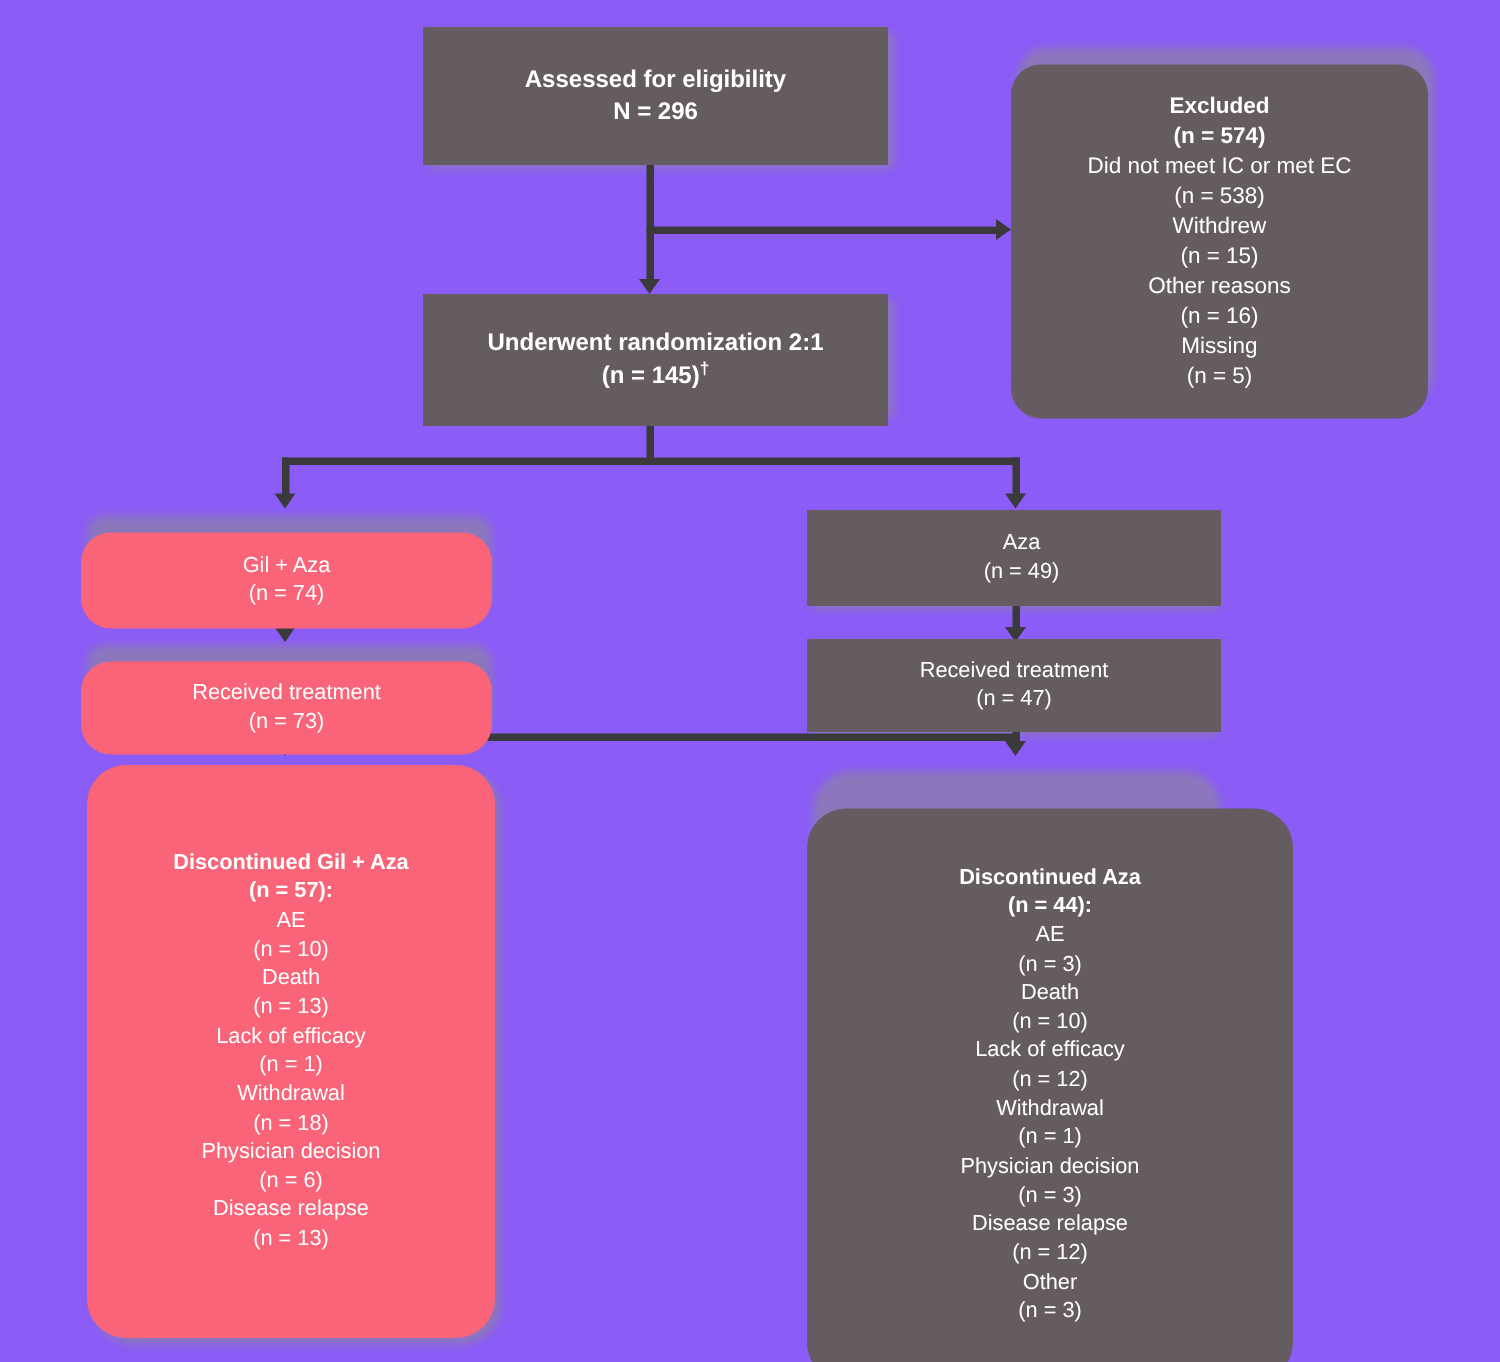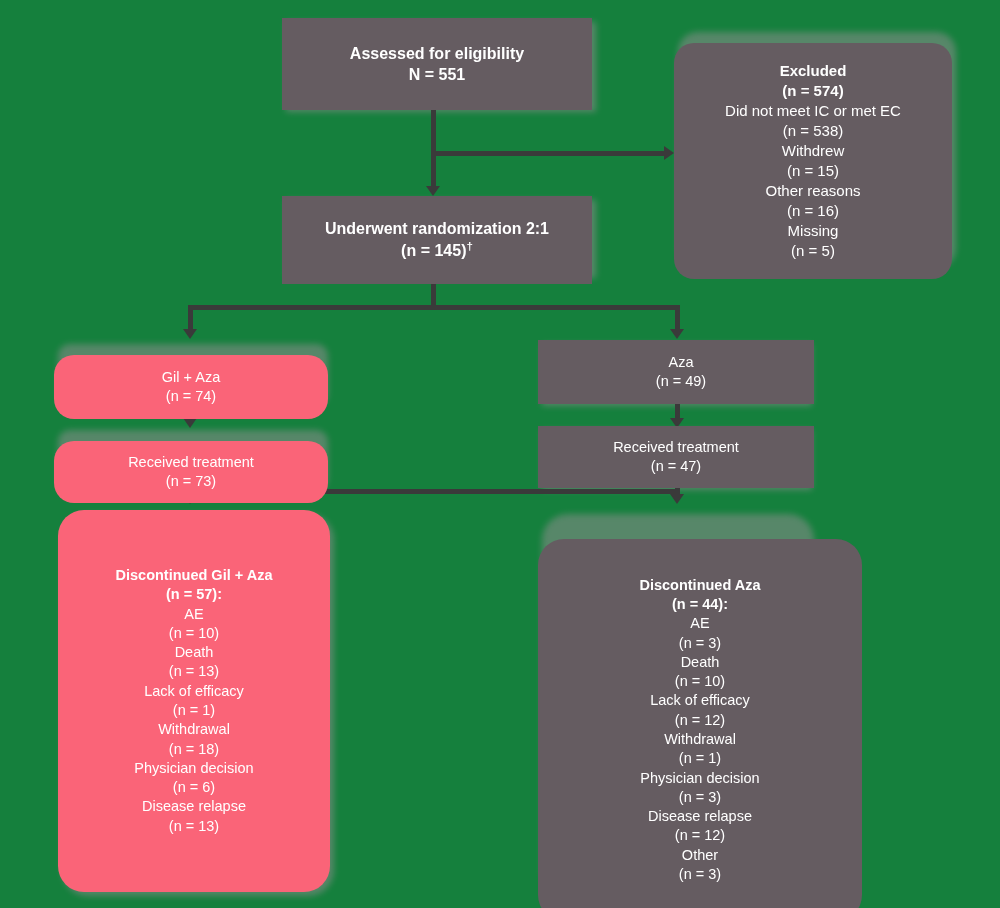--- a/index.html
+++ b/index.html
@@ -8,21 +8,21 @@
     padding: 0;
     background: #000000;
   }
   body {
     font-family: "Liberation Sans", sans-serif;
   }
   #canvas {
     position: relative;
     width: 1000px;
     height: 908px;
-    background: #15803d;
+    background: #8b5cf6;
     overflow: hidden;
   }
   .node {
     position: absolute;
     box-sizing: border-box;
     display: flex;
     flex-direction: column;
     align-items: center;
     justify-content: center;
     text-align: center;
@@ -113,21 +113,21 @@
   <div class="shadow" style="left:286px; top:200px; width:310px; height:78px; border-radius:0;"></div>
   <div class="shadow" style="left:58px; top:344px; width:270px; height:62px; border-radius:12px;"></div>
   <div class="shadow" style="left:542px; top:344px; width:270px; height:62px; border-radius:0;"></div>
   <div class="shadow" style="left:58px; top:430px; width:270px; height:60px; border-radius:12px;"></div>
   <div class="shadow" style="left:542px; top:430px; width:270px; height:60px; border-radius:0;"></div>
   <div class="shadow" style="left:62px; top:514px; width:272px; height:382px; border-radius:26px;"></div>
   <div class="shadow" style="left:542px; top:514px; width:272px; height:382px; border-radius:26px;"></div>
 
   <div class="node gray sq t16" style="left:282px; top:18px; width:310px; height:92px;">
     <span class="ln bold">Assessed for eligibility</span>
-    <span class="ln bold">N = 551</span>
+    <span class="ln bold">N = 296</span>
   </div>
 
   <div class="node gray rnd20 t15" style="left:674px; top:28px; width:278px; height:236px;">
     <span class="ln bold">Excluded</span>
     <span class="ln bold">(n = 574)</span>
     <span class="ln">Did not meet IC or met EC</span>
     <span class="ln">(n = 538)</span>
     <span class="ln">Withdrew</span>
     <span class="ln">(n = 15)</span>
     <span class="ln">Other reasons</span>

